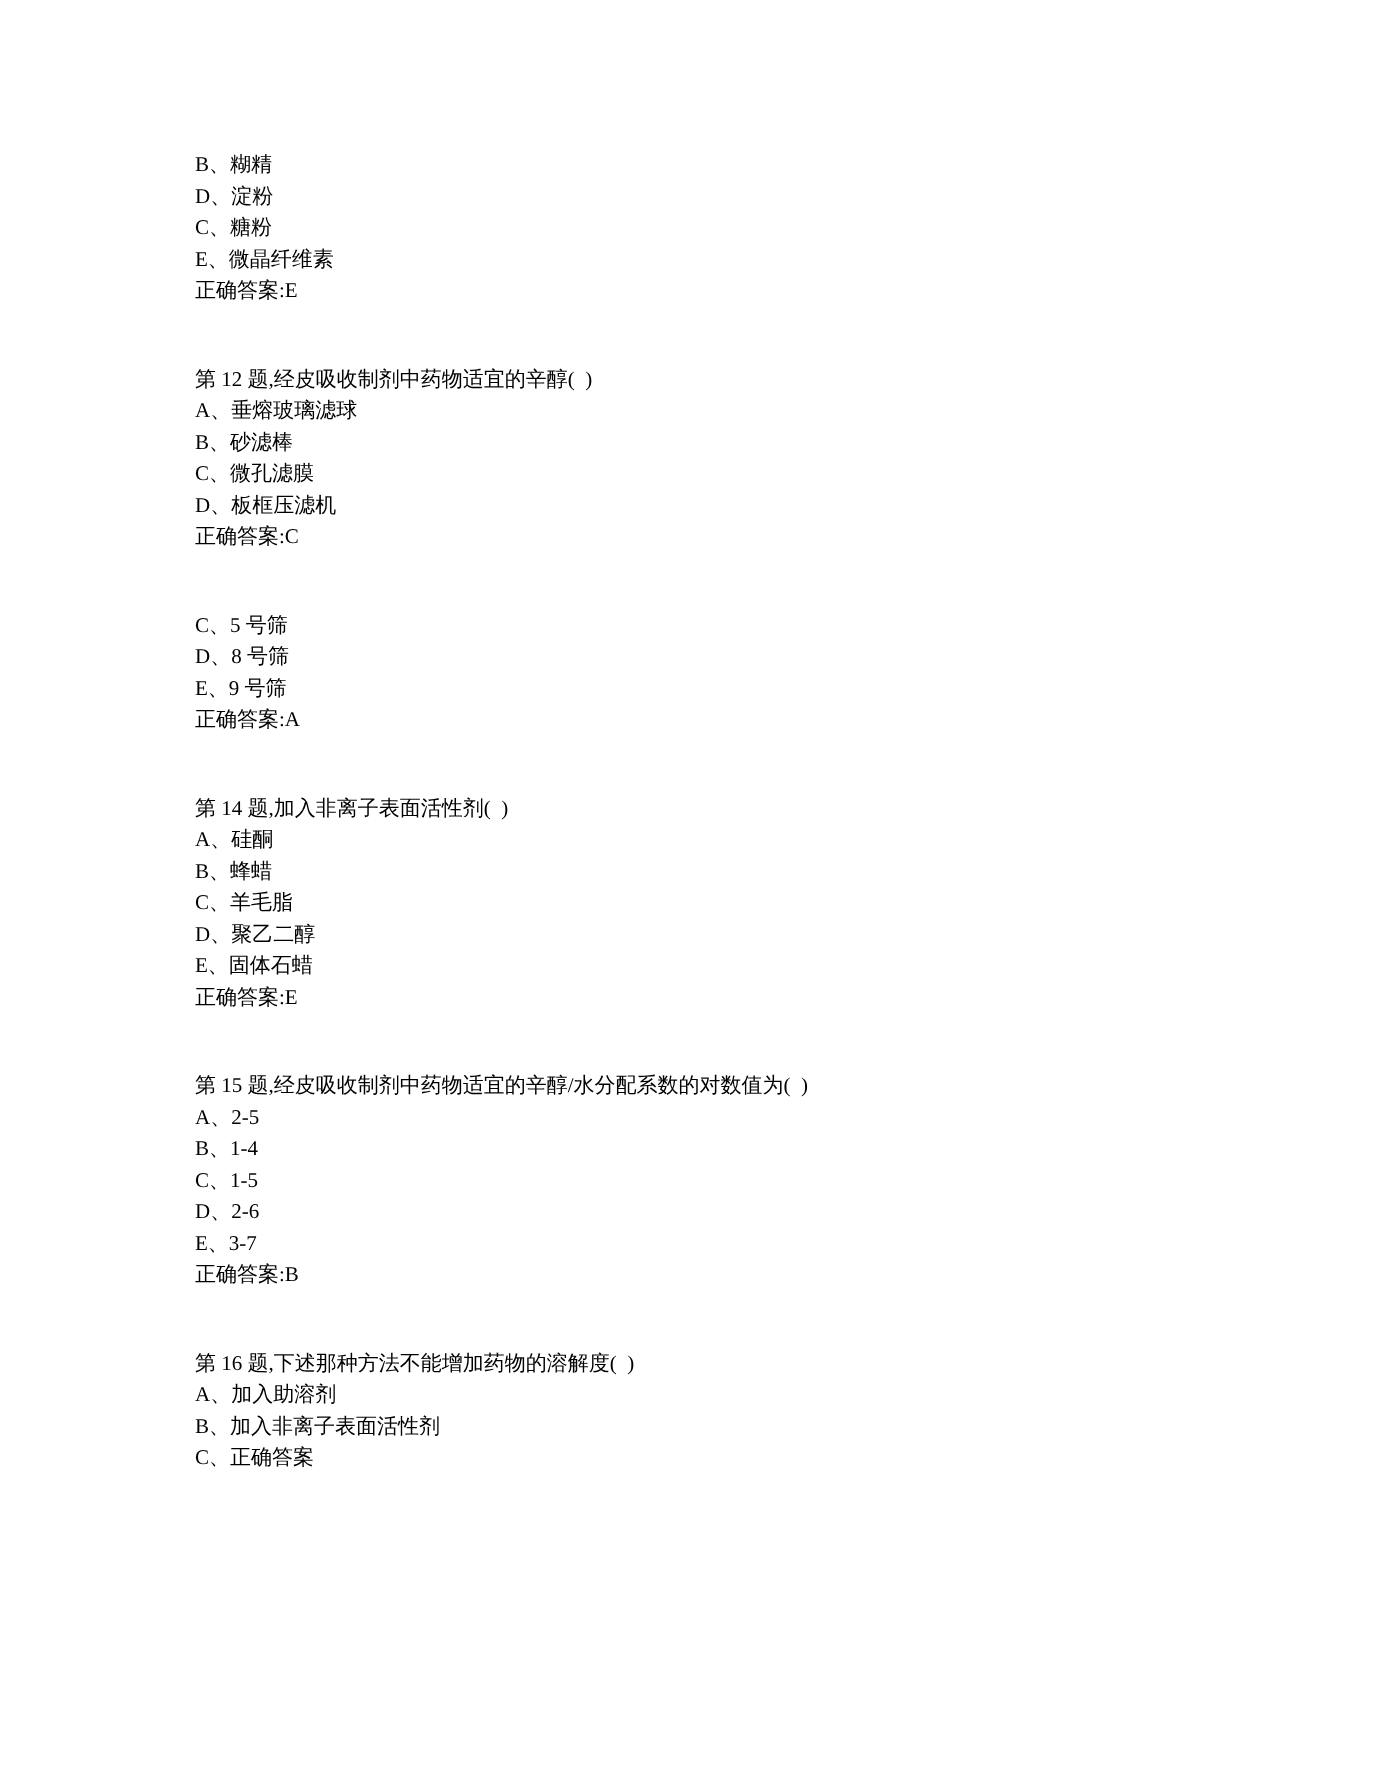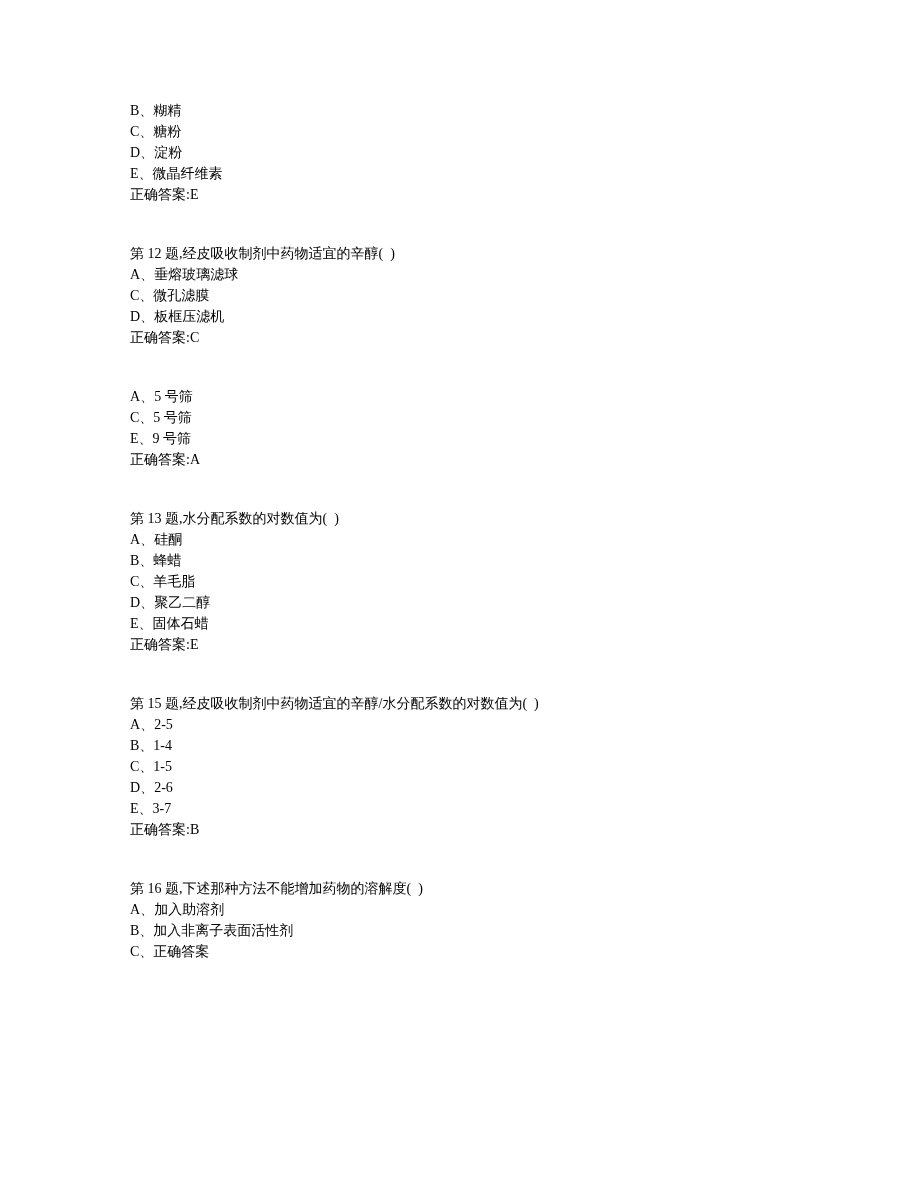--- a/index.html
+++ b/index.html
@@ -18,43 +18,44 @@
     }
     .line {
       white-space: pre-wrap;
     }
   </style>
 </head>
 <body>
 
 <div class="question-block">
   <div class="line"><span>B、</span><span>糊精</span></div>
+  <div class="line"><span>D、</span><span>淀粉</span></div>
   <div class="line"><span>C、</span><span>糖粉</span></div>
-  <div class="line"><span>D、</span><span>淀粉</span></div>
   <div class="line"><span>E、</span><span>微晶纤维素</span></div>
   <div class="line"><span>正确答案:</span><span>E</span></div>
 </div>
 
 <div class="question-block">
   <div class="line"><span>第 12 题,</span><span>经皮吸收制剂中药物适宜的辛醇(  )</span></div>
   <div class="line"><span>A、</span><span>垂熔玻璃滤球</span></div>
+  <div class="line"><span>B、</span><span>砂滤棒</span></div>
   <div class="line"><span>C、</span><span>微孔滤膜</span></div>
   <div class="line"><span>D、</span><span>板框压滤机</span></div>
   <div class="line"><span>正确答案:</span><span>C</span></div>
 </div>
 
 <div class="question-block">
-  <div class="line"><span>A、</span><span>5 号筛</span></div>
   <div class="line"><span>C、</span><span>5 号筛</span></div>
+  <div class="line"><span>D、</span><span>8 号筛</span></div>
   <div class="line"><span>E、</span><span>9 号筛</span></div>
   <div class="line"><span>正确答案:</span><span>A</span></div>
 </div>
 
 <div class="question-block">
-  <div class="line"><span>第 13 题,</span><span>水分配系数的对数值为(  )</span></div>
+  <div class="line"><span>第 14 题,</span><span>加入非离子表面活性剂(  )</span></div>
   <div class="line"><span>A、</span><span>硅酮</span></div>
   <div class="line"><span>B、</span><span>蜂蜡</span></div>
   <div class="line"><span>C、</span><span>羊毛脂</span></div>
   <div class="line"><span>D、</span><span>聚乙二醇</span></div>
   <div class="line"><span>E、</span><span>固体石蜡</span></div>
   <div class="line"><span>正确答案:</span><span>E</span></div>
 </div>
 
 <div class="question-block">
   <div class="line"><span>第 15 题,</span><span>经皮吸收制剂中药物适宜的辛醇/水分配系数的对数值为(  )</span></div>

